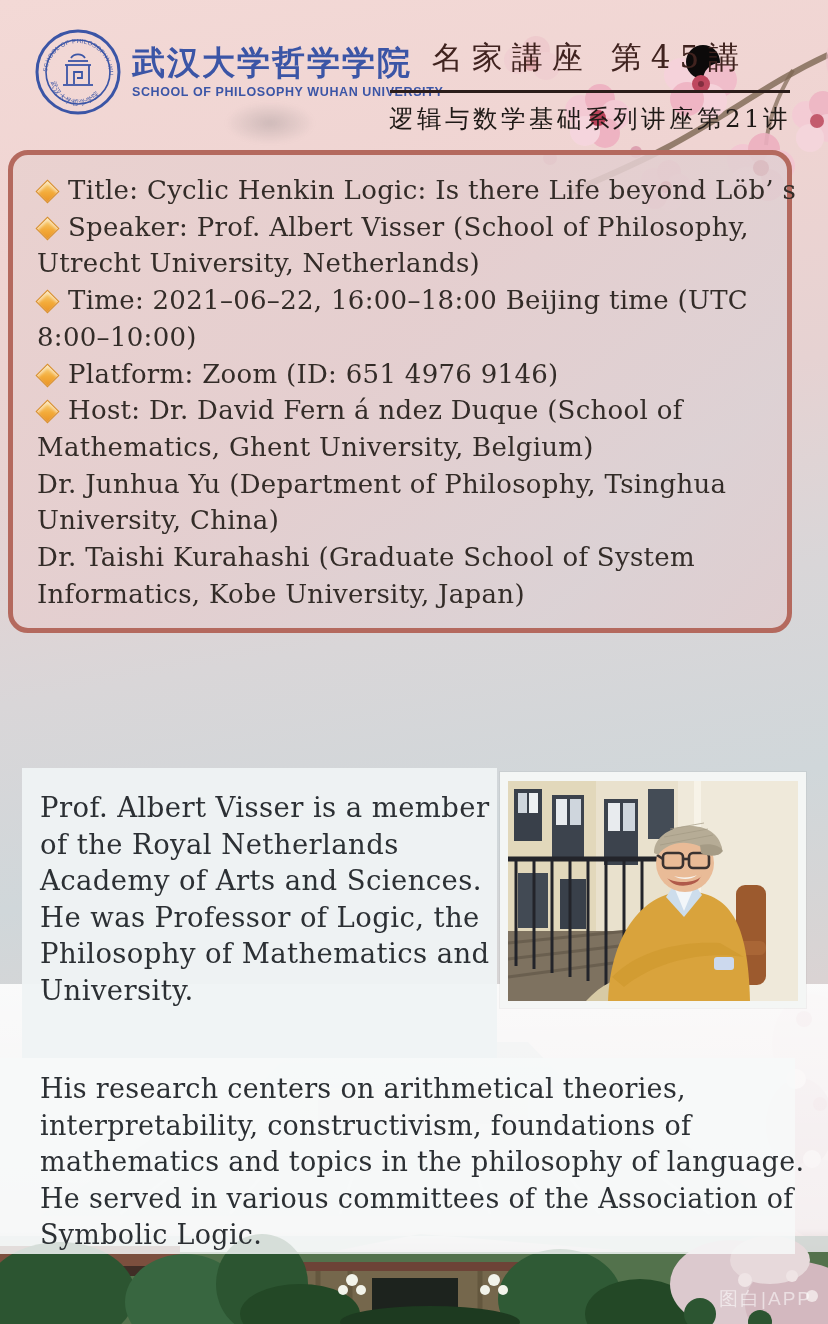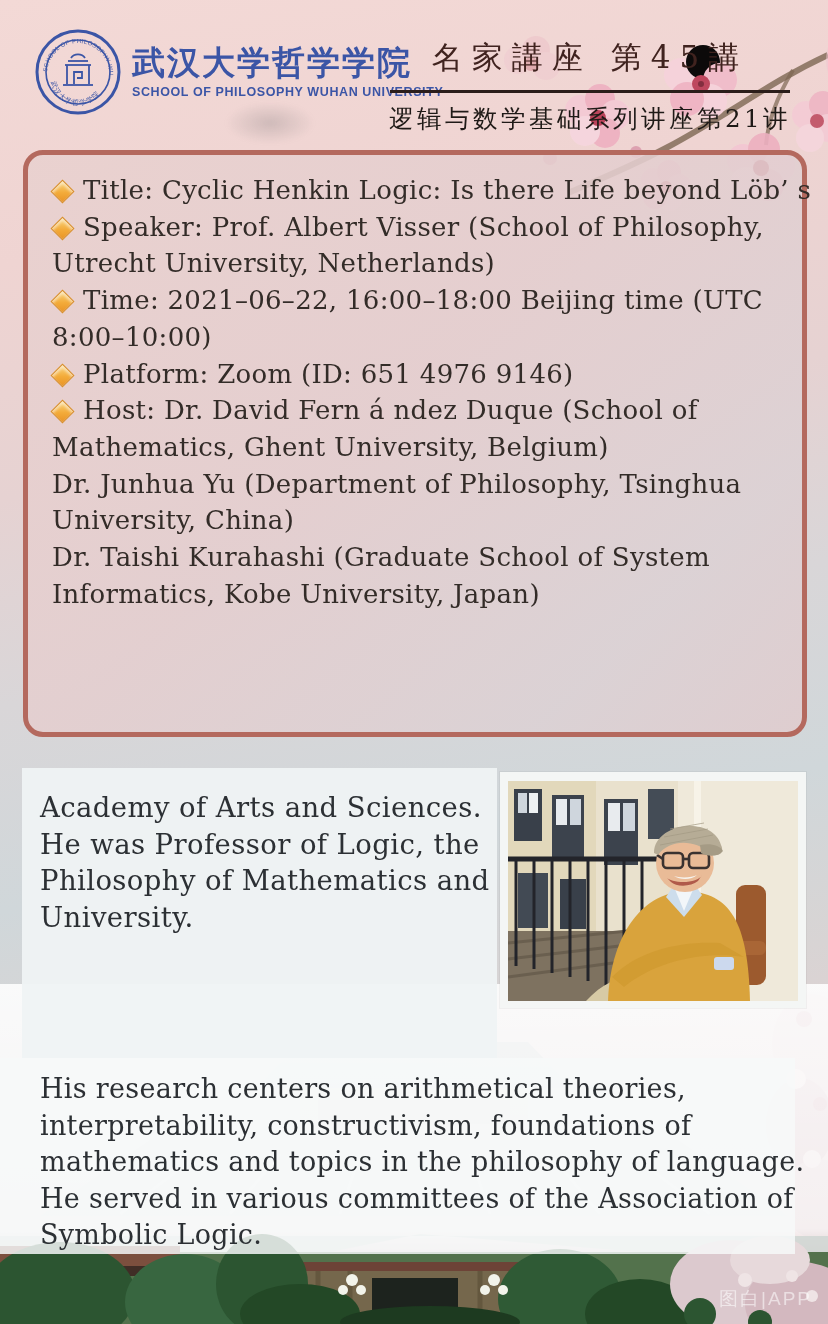--- a/index.html
+++ b/index.html
@@ -16,21 +16,21 @@
   .logo-block{position:absolute;left:34px;top:28px;display:flex;align-items:center;}
   .logo-text{margin-left:10px;}
   .logo-cn{font-size:33px;font-weight:bold;color:#3b55a6;letter-spacing:2px;line-height:1.1;}
   .logo-en{font-size:12.5px;font-weight:bold;color:#3b55a6;letter-spacing:.6px;margin-top:3px;
            font-family:"Liberation Sans",sans-serif;}
   .series-block{position:absolute;left:372px;top:26px;width:436px;text-align:center;margin-top:11px;}
   .seal-title{font-size:31px;color:#40231f;letter-spacing:9px;white-space:nowrap;}
   .title-divider{height:3px;background:#2b1d1a;margin:11px 18px 9px 18px;}
   .series-subtitle{font-size:24.5px;color:#1f1a17;letter-spacing:3.5px;white-space:nowrap;}
   
-  .info-box{position:absolute;left:23px;top:150px;width:784px;height:587px;box-sizing:border-box;
+  .info-box{position:absolute;left:8px;top:150px;width:784px;height:483px;box-sizing:border-box;
     border:5px solid #b4695e;border-radius:20px;
     background:linear-gradient(135deg,rgba(233,209,207,.92) 0%,rgba(228,206,207,.88) 45%,rgba(220,209,212,.85) 80%,rgba(224,204,206,.88) 100%);
     padding:17px 20px 0 24px;}
   .info-line{font-size:26px;line-height:36.7px;color:#332c28;white-space:nowrap;letter-spacing:.3px;}
   .diamond{display:inline-block;width:15px;height:15px;margin:0 12px 0 2px;
     background:linear-gradient(135deg,#f9d47d 0%,#f3ab3a 55%,#e99426 100%);
     border:1px solid #d88f2b;transform:rotate(45deg);vertical-align:-1px;
     box-shadow:inset 2px 2px 3px rgba(255,255,255,.55);}
   
   .bio-card{position:absolute;left:22px;top:768px;width:475px;height:290px;box-sizing:border-box;
@@ -243,20 +243,22 @@
     <div class="info-line"><span class="diamond"></span><span>Platform: Zoom (ID: 651 4976 9146)</span></div>
     <div class="info-line"><span class="diamond"></span><span>Host: Dr. David Fern á ndez Duque (School of</span></div>
     <div class="info-line"><span>Mathematics, Ghent University, Belgium)</span></div>
     <div class="info-line"><span>Dr. Junhua Yu  (Department of Philosophy, Tsinghua</span></div>
     <div class="info-line"><span>University, China)</span></div>
     <div class="info-line"><span>Dr. Taishi Kurahashi (Graduate School of System</span></div>
     <div class="info-line"><span>Informatics, Kobe University, Japan)</span></div>
   </div>
 
   <div class="bio-card">
+    <div class="bio-line">Prof. Albert Visser is a member</div>
+    <div class="bio-line">of the Royal Netherlands</div>
     <div class="bio-line">Academy of Arts and Sciences.</div>
     <div class="bio-line">He was Professor of Logic, the</div>
     <div class="bio-line">Philosophy of Mathematics and</div>
     <div class="bio-line">University.</div>
   </div>
 
   <div class="photo-card">
     <svg width="290" height="220" viewBox="0 0 290 220" xmlns="http://www.w3.org/2000/svg">
       <rect width="290" height="220" fill="#e9e1cd"></rect>
       <rect x="0" y="0" width="88" height="220" fill="#e2d8bb"></rect>

